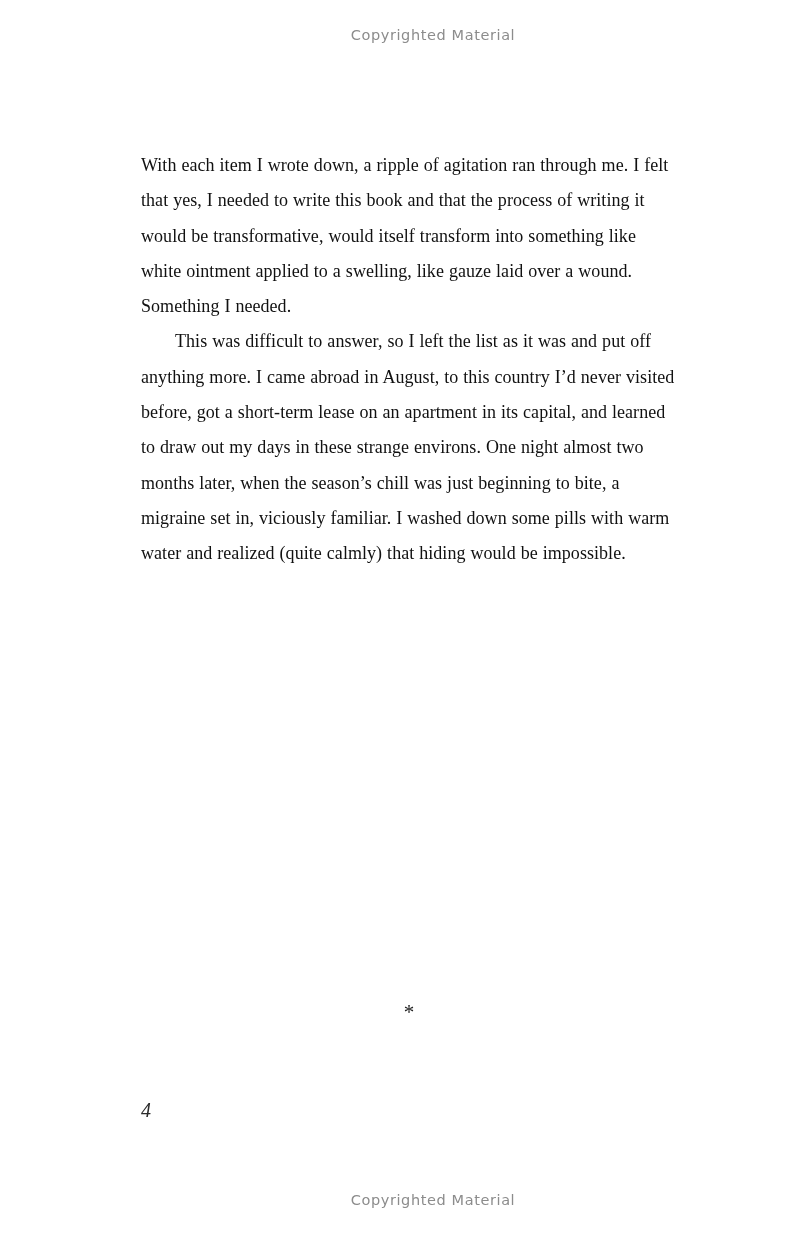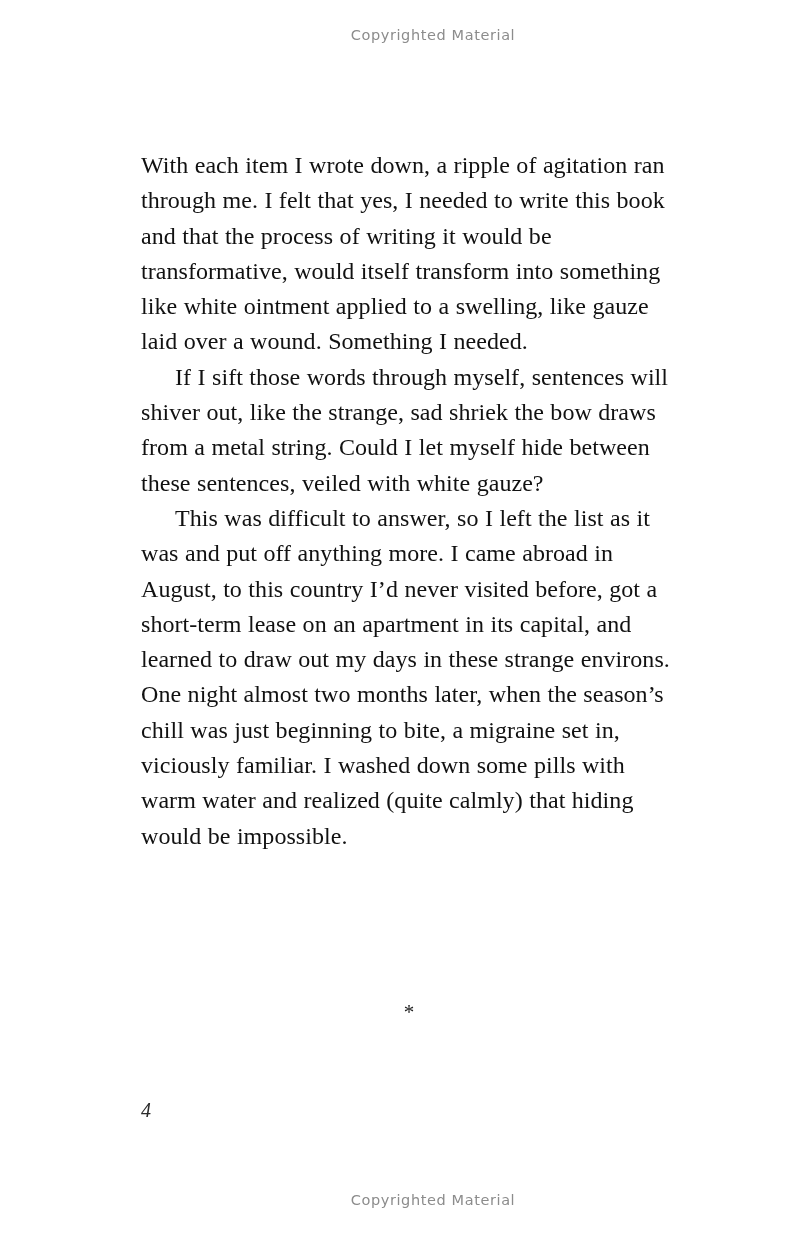--- a/index.html
+++ b/index.html
@@ -45,21 +45,21 @@
   
   .textblock {
     position: absolute;
     left: 141px;
     top: 148px;
     width: 534px;
   }
 
   .para {
     margin: 0;
-    font-size: 24px;
+    font-size: 18px;
     line-height: 35.3px;
     color: #111111;
     text-align: left;
     font-weight: normal;
     letter-spacing: 0.05px;
     word-spacing: 0.4px;
     hyphens: none;
   }
   .para.indented {
     text-indent: 34px;
@@ -94,21 +94,20 @@
 </style>
 </head>
 <body>
 
 <div class="page">
 
   <div class="watermark watermark-top">Copyrighted Material</div>
 
   <div class="textblock">
     <p class="para">With each item I wrote down, a ripple of agitation ran through me. I felt that yes, I needed to write this book and that the process of writing it would be transformative, would itself transform into something like white ointment applied to a swelling, like gauze laid over a wound. Something I needed.</p>
-    <p class="para indented">If I sift those words through myself, sentences will shiver out, like the strange, sad shriek the bow draws from a metal string. Could I let myself hide between these sentences, veiled with white gauze?</p>
     <p class="para indented">This was difficult to answer, so I left the list as it was and put off anything more. I came abroad in August, to this country I’d never visited before, got a short-term lease on an apartment in its capital, and learned to draw out my days in these strange environs. One night almost two months later, when the season’s chill was just beginning to bite, a migraine set in, viciously familiar. I washed down some pills with warm water and realized (quite calmly) that hiding would be impossible.</p>
   </div>
 
   <div class="section-break">
     <span class="glyph">*</span>
   </div>
 
   <div class="folio">4</div>
 
   <div class="watermark watermark-bottom">Copyrighted Material</div>

